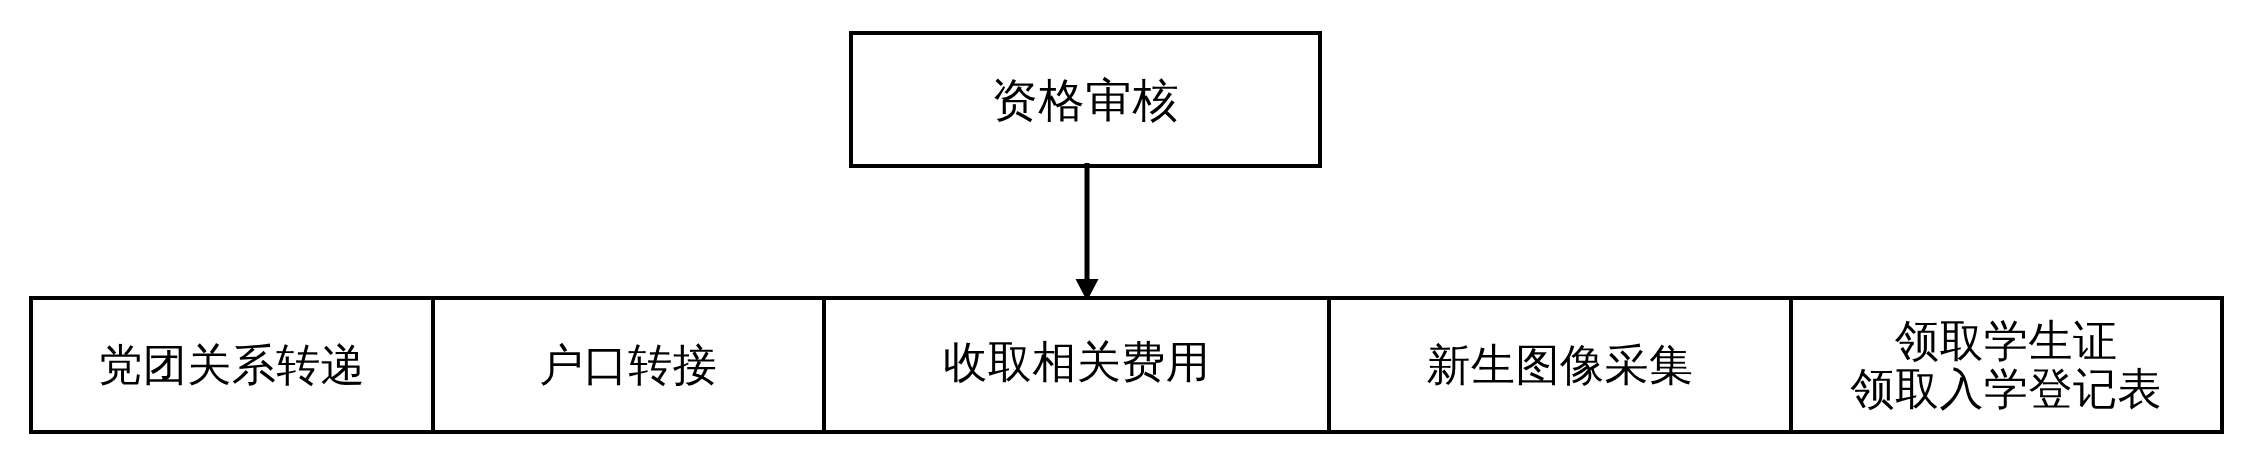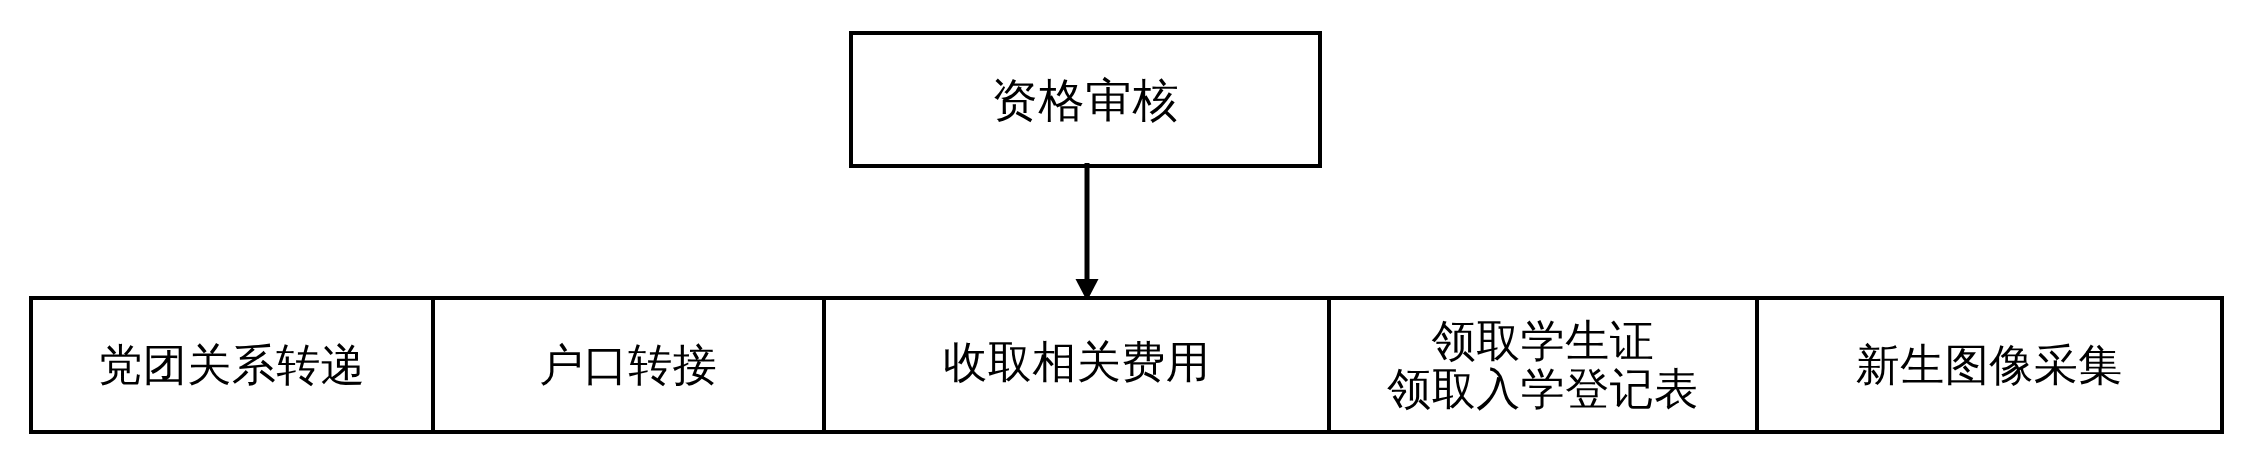--- a/index.html
+++ b/index.html
@@ -114,24 +114,24 @@
     </div>
 
     <div class="row-cell" id="cell-1">
       <span class="cell-text">户口转接</span>
     </div>
 
     <div class="row-cell" id="cell-2">
       <span class="cell-text">收取相关费用</span>
     </div>
 
+    <div class="row-cell" id="cell-3">
+      <span class="cell-text">新生图像采集</span>
+    </div>
+
     <div class="row-cell" id="cell-4">
       <span class="cell-text">领取学生证
 领取入学登记表</span>
-    </div>
-
-    <div class="row-cell" id="cell-3">
-      <span class="cell-text">新生图像采集</span>
     </div>
 
   </div>
 
 </div>
 
 </body></html>

